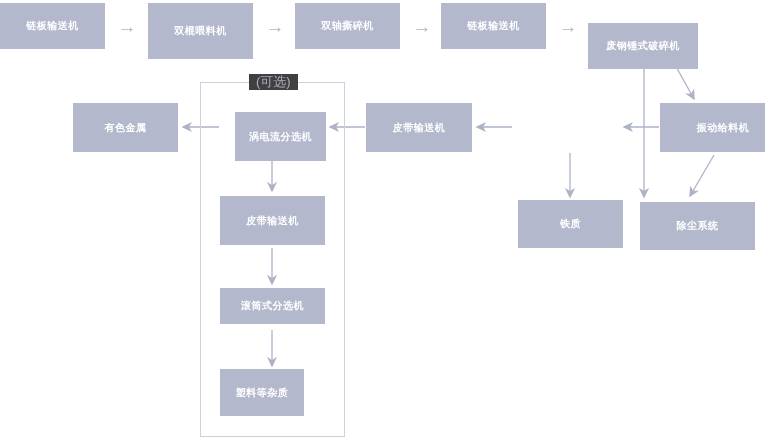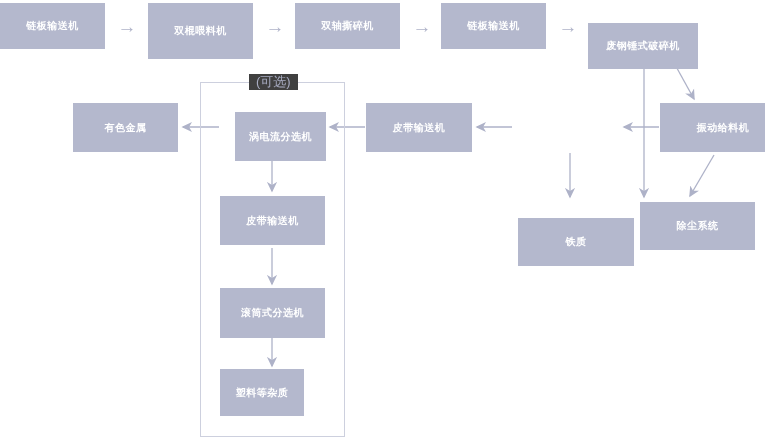--- a/index.html
+++ b/index.html
@@ -123,21 +123,21 @@
 
   <div class="node" style="left:235px; top:103px; width:91px; height:49px;margin-top:9px;">涡电流分选机</div>
 
   <div class="node" style="left:366px; top:103px; width:106px; height:49px;">皮带输送机</div>
 
 
   <div class="node" style="left:660px; top:103px; width:126px; height:49px;">振动给料机</div>
 
   <div class="node" style="left:220px; top:196px; width:105px; height:49px;">皮带输送机</div>
 
-  <div class="node" style="left:220px; top:288px; width:105px; height:50px;">滚筒式分选机</div>
+  <div class="node" style="left:220px; top:288px; width:105px; height:36px;">滚筒式分选机</div>
 
   <div class="node" style="left:220px; top:369px; width:84px; height:47px;">塑料等杂质</div>
 
-  <div class="node" style="left:518px; top:218px; width:116px; height:48px;">铁质</div>
+  <div class="node" style="left:518px; top:200px; width:105px; height:48px;">铁质</div>
 
   <div class="node" style="left:640px; top:202px; width:115px; height:48px;">除尘系统</div>
 
 </div>
 
 </body></html>

